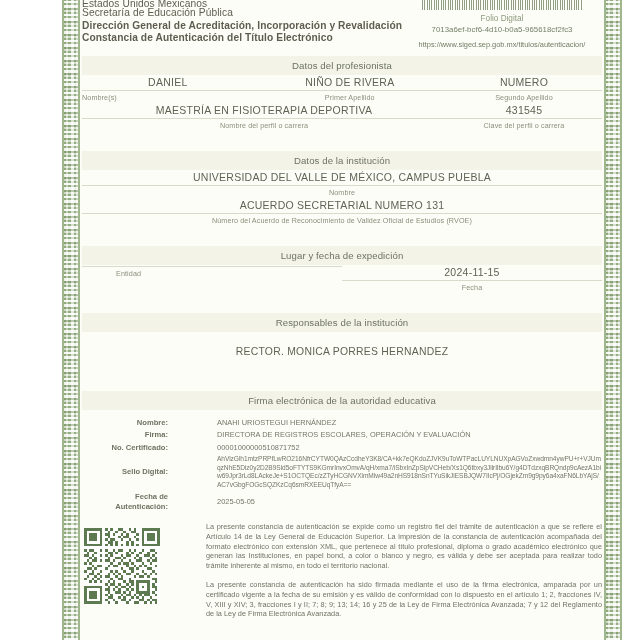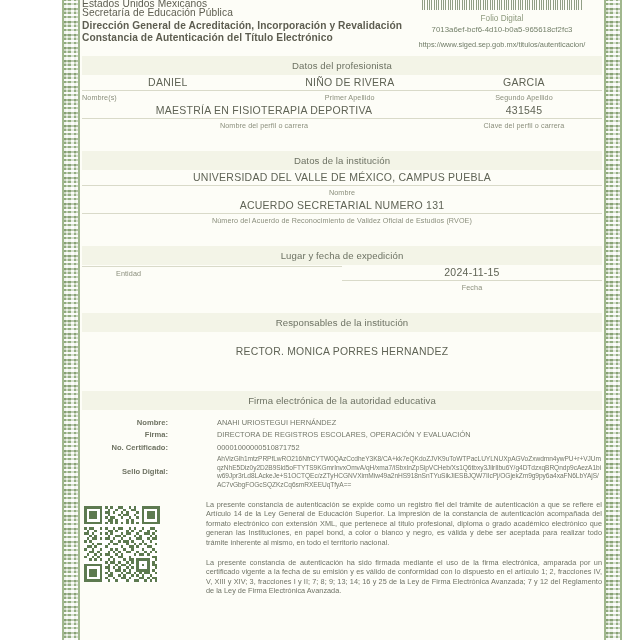--- a/index.html
+++ b/index.html
@@ -285,21 +285,21 @@
         <div class="val">DANIEL</div>
         <div class="line"></div>
         <div class="lbl l-left" style="text-align:left;">Nombre(s)</div>
       </div>
       <div class="field" style="flex:0 0 37%;">
         <div class="val">NIÑO DE RIVERA</div>
         <div class="line"></div>
         <div class="lbl">Primer Apellido</div>
       </div>
       <div class="field" style="flex:0 0 30%;">
-        <div class="val">GARCIA</div>
+        <div class="val">NUMERO</div>
         <div class="line"></div>
         <div class="lbl">Segundo Apellido</div>
       </div>
     </div>
 
     <div class="fieldrow">
       <div class="field" style="flex:0 0 70%;">
         <div class="val">MAESTRÍA EN FISIOTERAPIA DEPORTIVA</div>
         <div class="line"></div>
         <div class="lbl">Nombre del perfil o carrera</div>
@@ -365,20 +365,24 @@
         <div class="k">Firma:</div>
         <div class="v">DIRECTORA DE REGISTROS ESCOLARES, OPERACIÓN Y EVALUACIÓN</div>
       </div>
       <div class="sigrow">
         <div class="k">No. Certificado:</div>
         <div class="v">00001000000510871752</div>
       </div>
       <div class="sigrow">
         <div class="k">Sello Digital:</div>
         <div class="v seal">AhVizGlh1mtzPRPfLwRO216NfrCYTW0QAzCcdheY3K8/CA+kk7eQKdoZJVK9uToWTPacLUYLNUXpAGVoZxwdmn4ywPU+r+VJUmqzNhE5Diz0y2D2B9Sld5oFTYTS9KGmrInvxOmvA/qH/xma7/iSbxInZpSipVCHeb/Xs1Q6tbxy3JilrIlbu6Y/g4DTdzxqBRQndp9cAezA1biw69Jpr3rLd8LAckeJe+S1OCTQEc/zZTyHCGNVXimMiw49a2nHS918nSnTYuSikJiESBJQW7IIcPj/OGjekZm9g9py6a4xaFN6LbYAjS/AC7vGbgFOGcSQZKzCq6smRXEEUqTfyA==</div>
+      </div>
+      <div class="sigrow">
+        <div class="k">Fecha de Autenticación:</div>
+        <div class="v">2025-05-05</div>
       </div>
     </div>
 
     <div class="bottom">
       <div class="qr-wrap">
         <div class="qr">
           <svg width="76" height="76" viewBox="0 0 29 29" shape-rendering="crispEdges">
             <rect width="29" height="29" fill="#ffffff"></rect>
             <g fill="#5d7a50">
 

